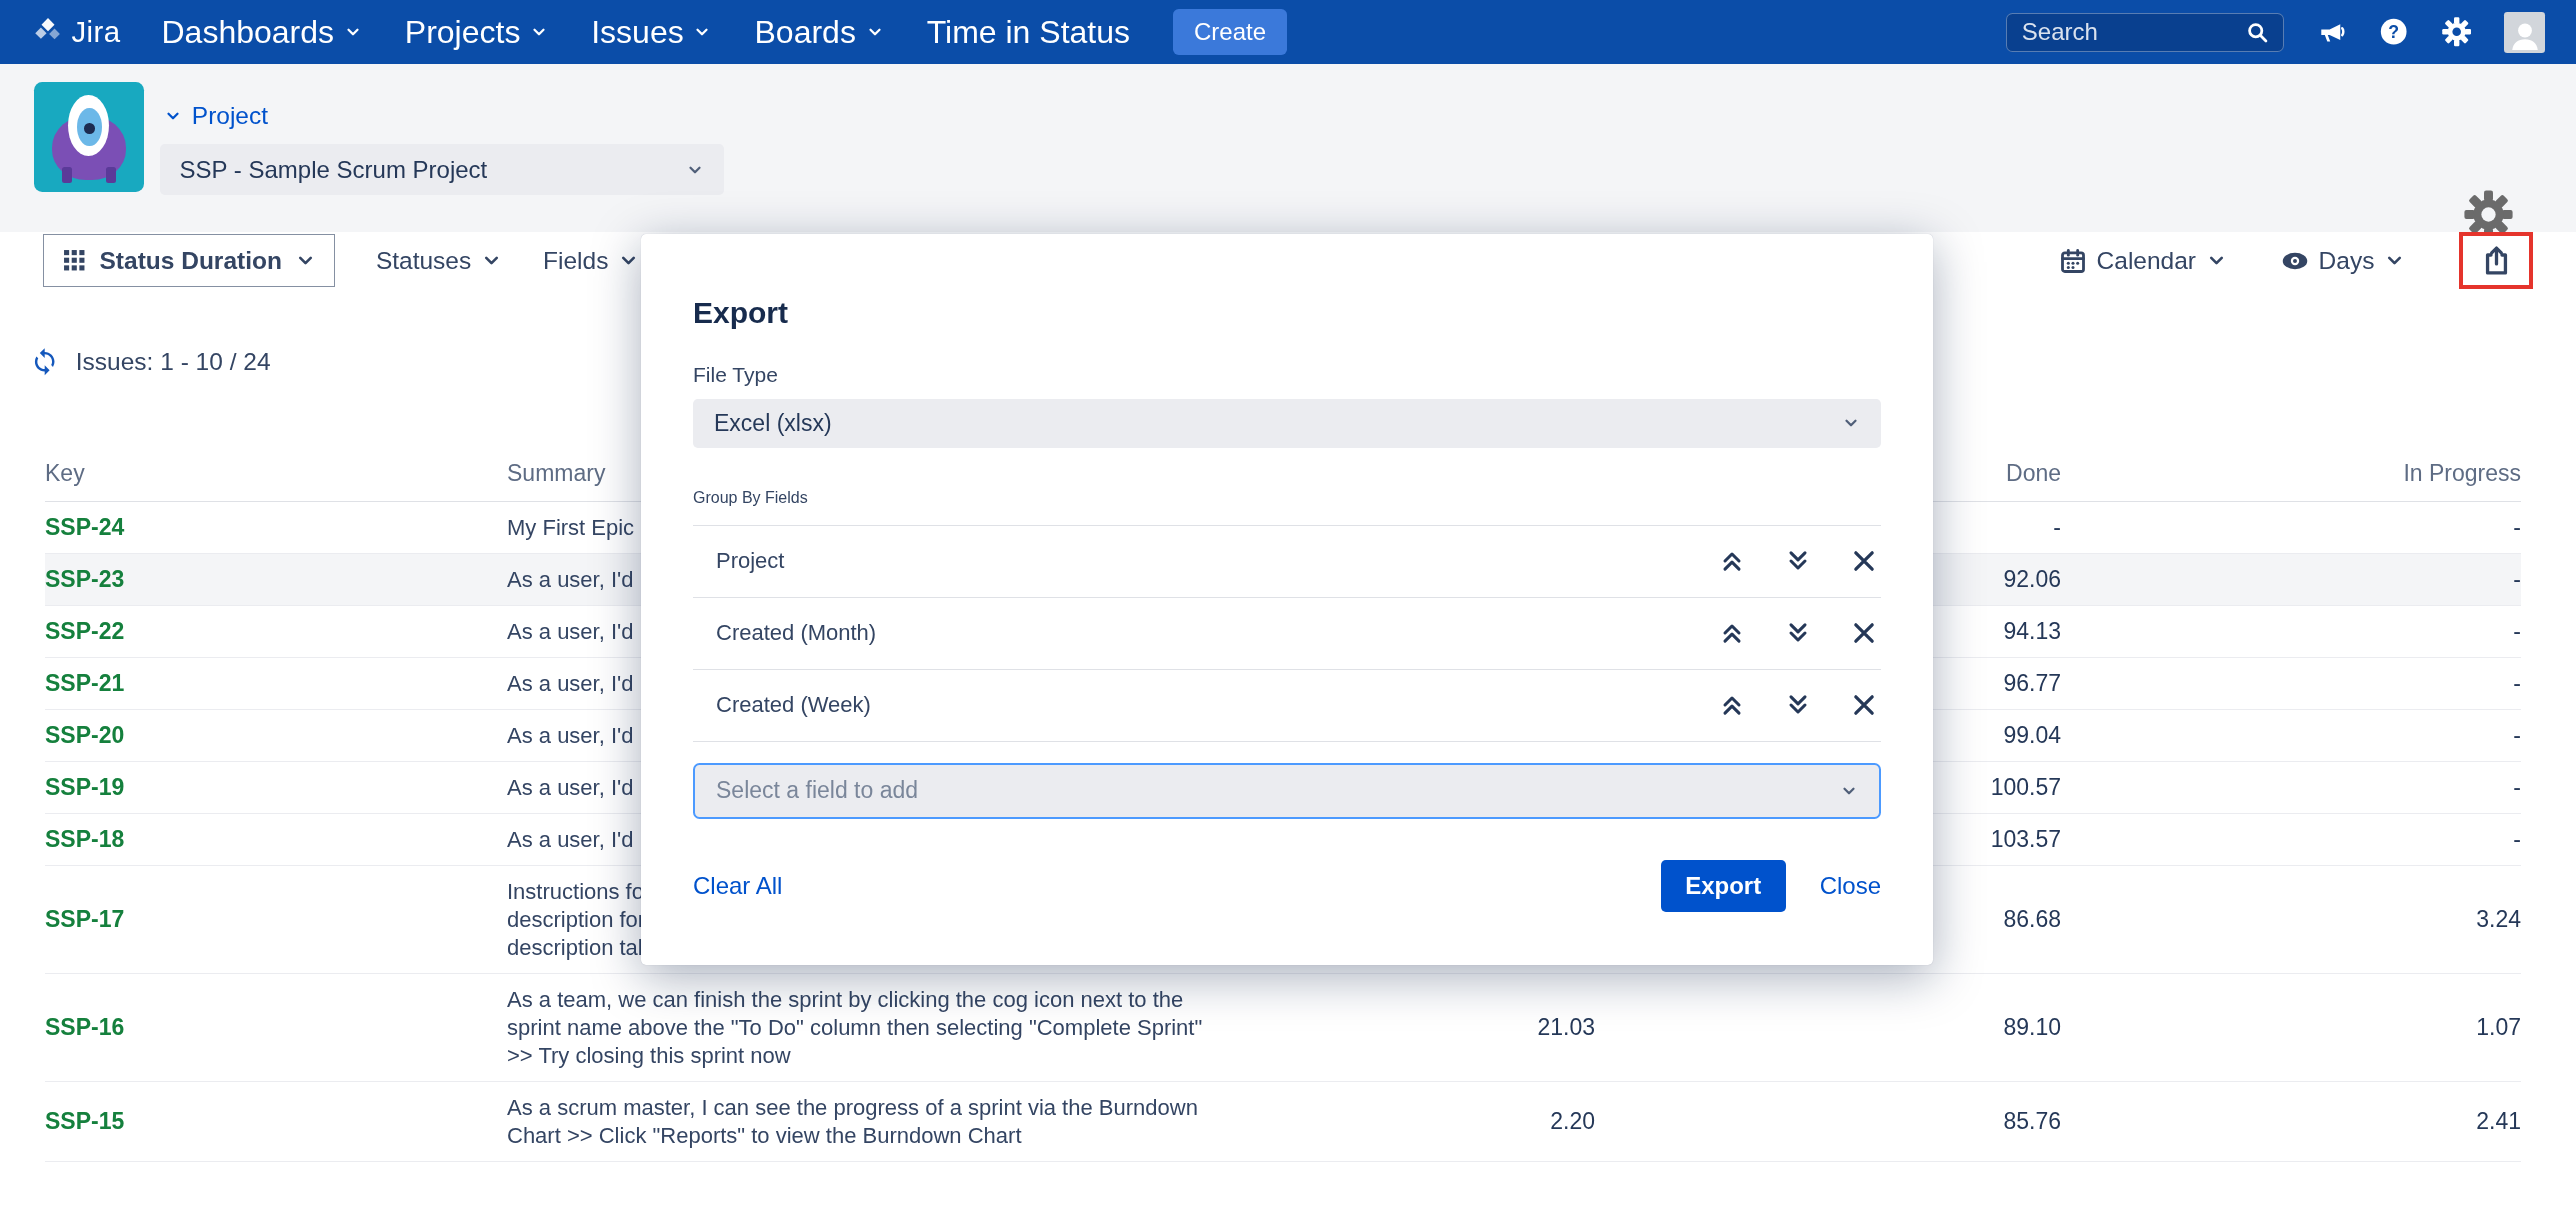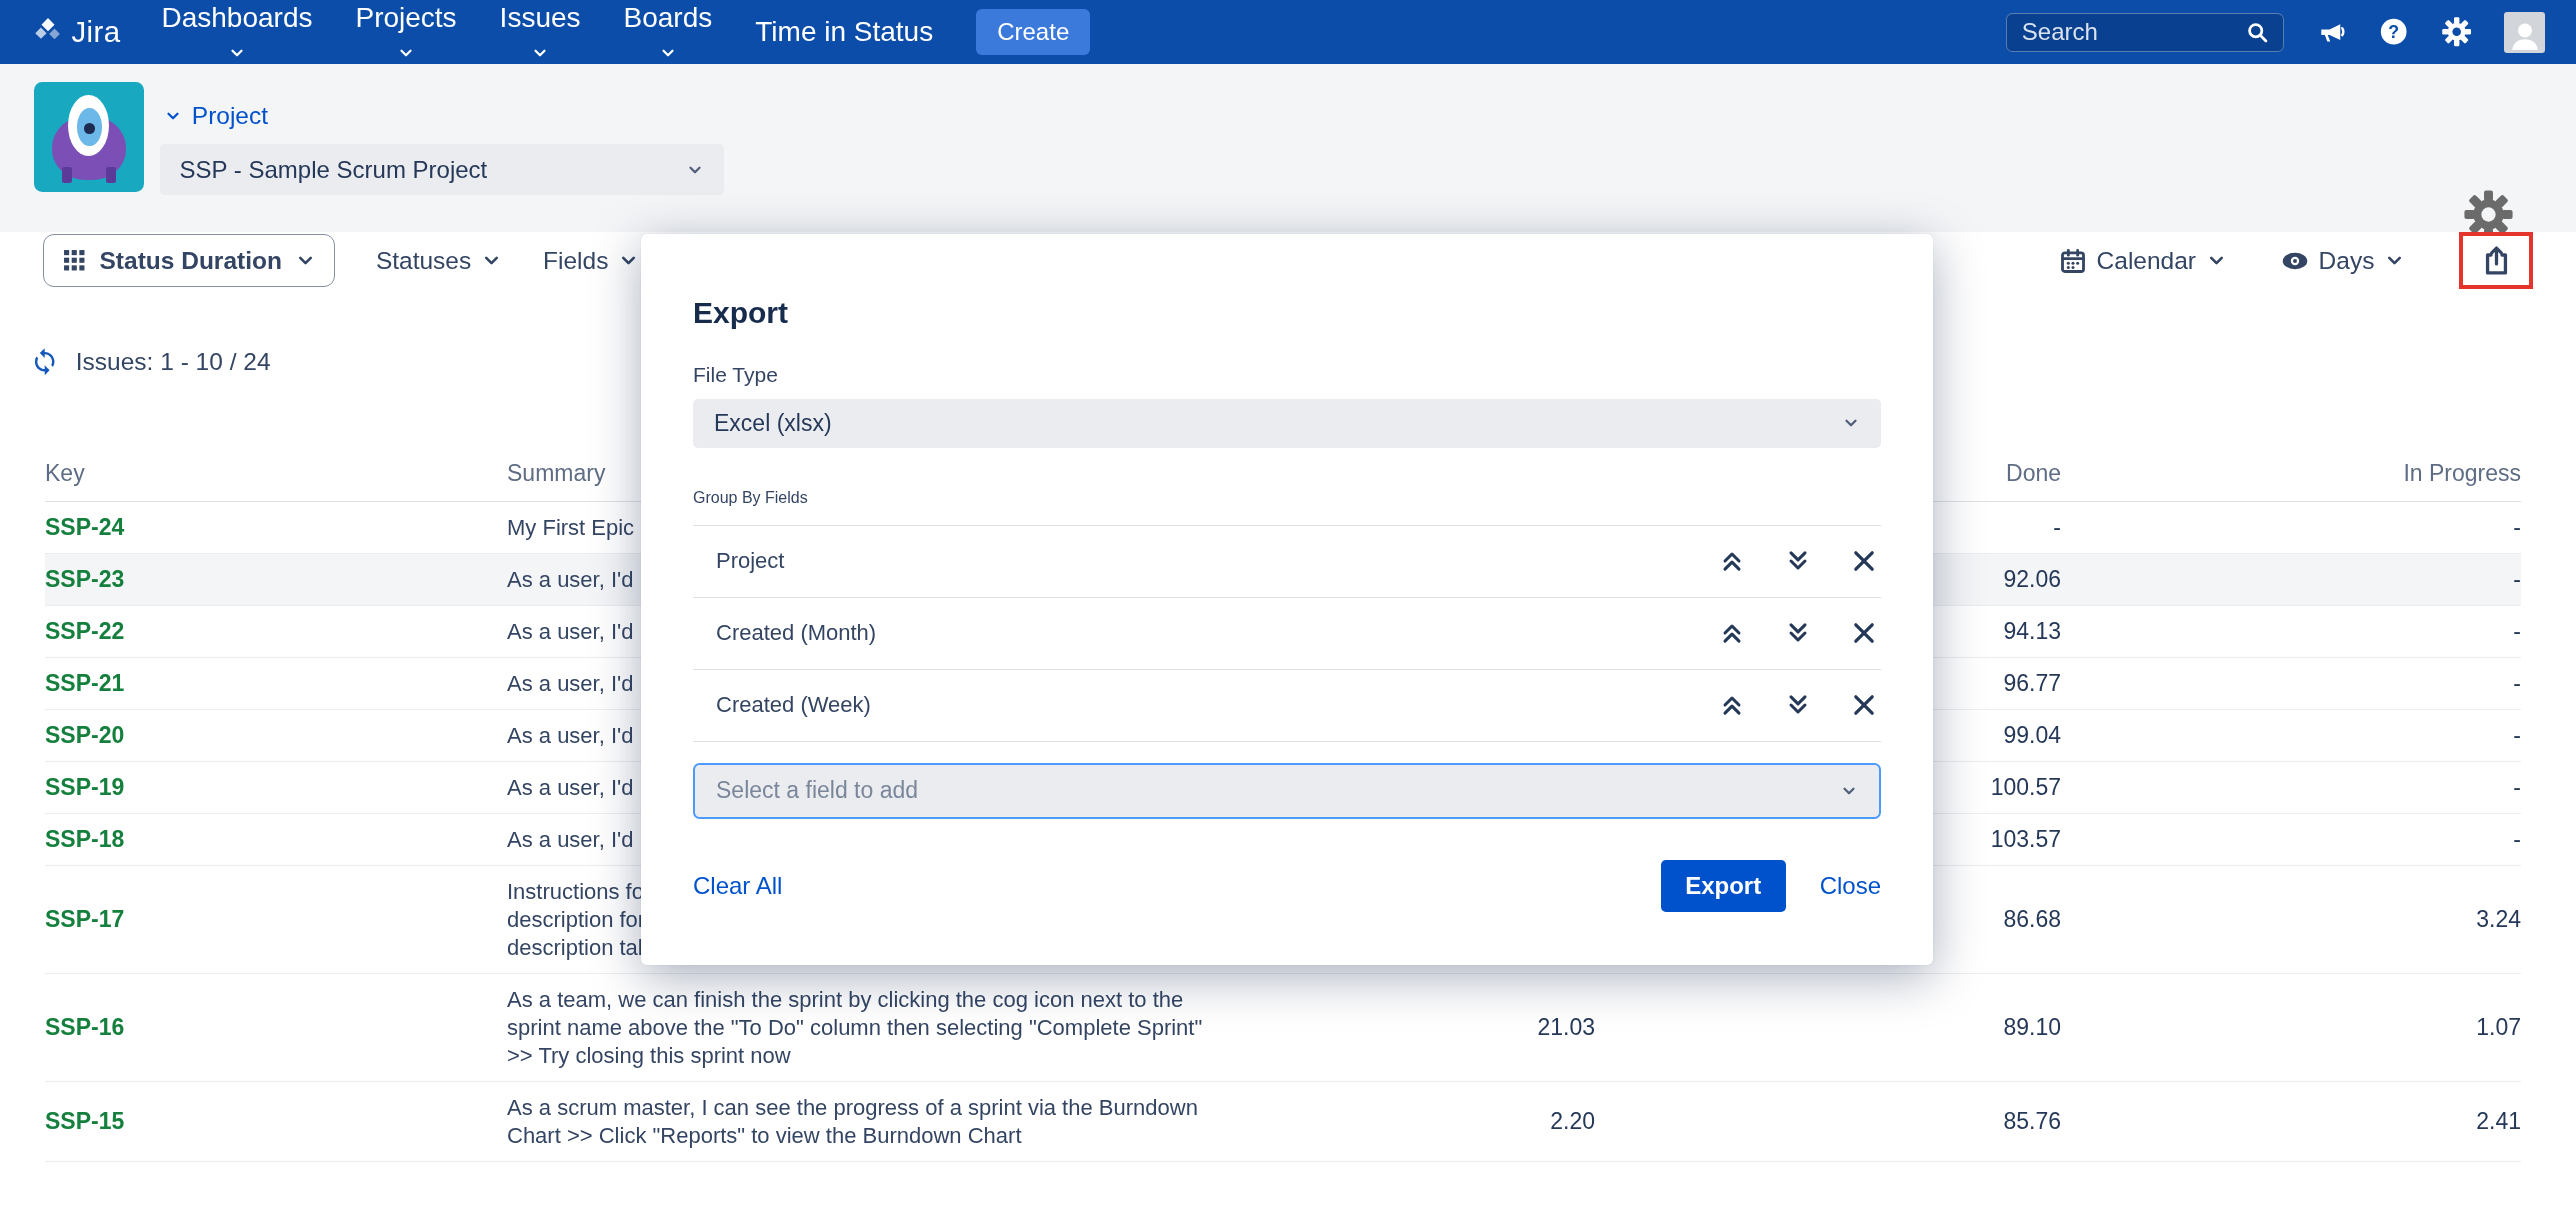--- a/index.html
+++ b/index.html
@@ -6,21 +6,21 @@
   #app{position:relative;width:2576px;height:1216px;background:#fff;overflow:hidden;
        font-family:"Liberation Sans",sans-serif;color:#344563;}
   svg{display:block;}
   .st{fill:none;stroke:currentColor;stroke-width:2.4;stroke-linecap:round;stroke-linejoin:round;}
 
   
   .nav{position:absolute;top:0;left:0;right:0;height:64px;background:#0B4DA8;
        display:flex;align-items:center;padding:0 31px;box-sizing:border-box;}
   .brand{display:flex;align-items:center;gap:6.5px;margin-right:41px;cursor:pointer;}
   .brand-text{color:#fff;font-size:29.4px;font-weight:500;letter-spacing:0.4px;}
-  .nav-item{display:flex;align-items:center;gap:9.8px;color:#fff;font-size:28px;margin-right:43px;cursor:pointer;white-space:nowrap;flex-direction:column;}
+  .nav-item{display:flex;align-items:center;gap:9.8px;color:#fff;font-size:32px;margin-right:43px;cursor:pointer;white-space:nowrap;}
   .ch{width:18px;height:18px;}
   .ch path{fill:none;stroke:currentColor;stroke-width:3;stroke-linecap:round;stroke-linejoin:round;}
   .create-btn{background:#3B79DA;color:#fff;font-size:24px;padding:9px 21px;border-radius:5.7px;cursor:pointer;}
   .nav-right{margin-left:auto;display:flex;align-items:center;gap:33px;}
   .search-box{display:flex;align-items:center;width:278px;height:39px;background:#09408F;
               border:1.6px solid rgba(255,255,255,.32);border-radius:6.5px;padding:0 13px;box-sizing:border-box;}
   .search-box input{flex:1;background:transparent;border:none;outline:none;color:rgba(255,255,255,.9);
               font-size:24px;font-family:inherit;min-width:0;}
   .search-box input::placeholder{color:rgba(255,255,255,.85);}
   .nav-ico{width:29.4px;height:29.4px;color:#fff;cursor:pointer;}
@@ -33,21 +33,21 @@
   .project-label{position:absolute;left:164px;top:38px;display:flex;align-items:center;gap:9.8px;
                  color:#0052CC;font-size:24.5px;cursor:pointer;}
   .project-select{position:absolute;left:160px;top:80px;width:564px;height:51px;background:#EBECF0;border-radius:4.9px;
                   display:flex;align-items:center;justify-content:space-between;padding:0 19.6px;box-sizing:border-box;
                   font-size:24px;color:#253858;cursor:pointer;}
   .big-gear{position:absolute;left:2464px;top:126px;width:49px;height:49px;cursor:pointer;}
 
   
   .toolbar{position:absolute;top:232px;left:0;right:0;height:57px;background:#fff;
            display:flex;align-items:center;padding:0 43px;box-sizing:border-box;gap:41px;}
-  .sd-btn{display:flex;align-items:center;gap:13px;border:1.6px solid #8590A2;border-radius:11px;height:51px;
+  .sd-btn{display:flex;align-items:center;gap:13px;border:1.6px solid #8590A2;border-radius:0;height:51px;
           padding:0 18px;font-size:24.5px;font-weight:700;color:#344563;background:#fff;cursor:pointer;text-align:center;}
   .tb-item{display:flex;align-items:center;gap:9.8px;font-size:24.5px;color:#344563;cursor:pointer;white-space:nowrap;}
   .toolbar-right{margin-left:auto;display:flex;align-items:center;gap:54px;}
   .ico28{width:28px;height:28px;}
   .export-box{border:4.1px solid #E5342C;padding:8.2px 16.4px;display:flex;align-items:center;cursor:pointer;}
   .export-ico{width:33px;height:33px;color:#344563;}
 
   
   .issues-bar{position:absolute;top:347px;left:30px;display:flex;align-items:center;gap:16.4px;
               font-size:24.5px;color:#344563;}

